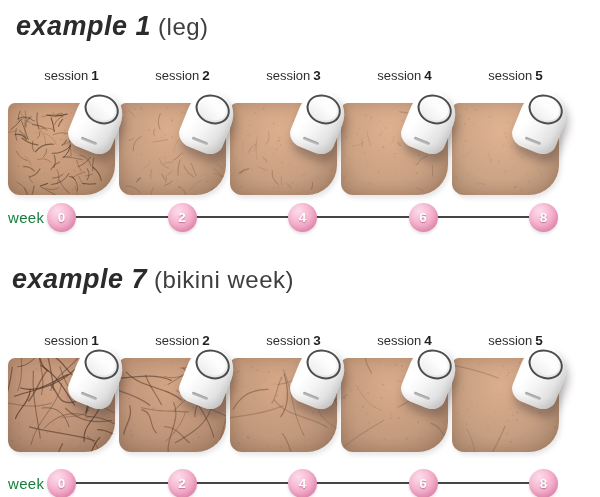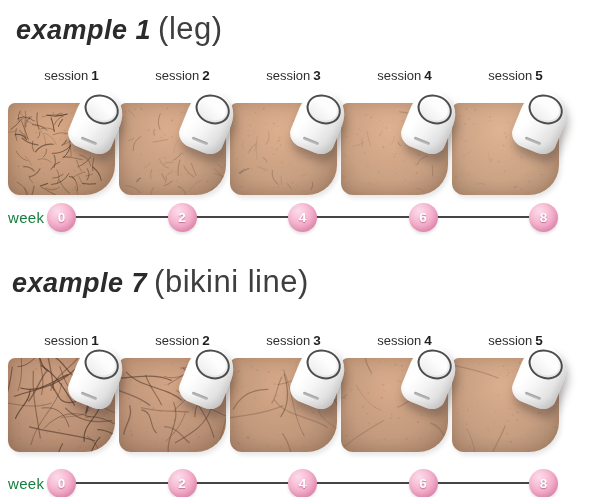--- a/index.html
+++ b/index.html
@@ -9,21 +9,21 @@
     font-family:"Liberation Sans","DejaVu Sans",sans-serif;
   }
   .example{position:absolute;left:0;width:600px;}
   .ex-0{top:0;height:248px;}
   .ex-1{top:253px;height:244px;}
 
   .ex-title{position:absolute;left:16px;margin:0;white-space:nowrap;}
   .ex-0 .ex-title{top:11px;}
   .ex-1 .ex-title{top:11px;left:12px;}
   .t-bold{font-size:27px;font-weight:bold;color:#2b2b2b;letter-spacing:.5px;font-style:italic;}
-  .t-light{font-size:31px;font-weight:normal;color:#3e3e3e;margin-left:7px;letter-spacing:.5px;}
+  .t-light{font-size:24px;font-weight:normal;color:#3e3e3e;margin-left:7px;letter-spacing:.5px;}
 
   .tiles{position:absolute;left:8px;top:0;width:584px;display:flex;gap:4px;}
   .ex-0 .tiles{top:68px;}
   .ex-1 .tiles{top:80px;}
   .tile-col{position:relative;width:107px;}
   .session-label{
     width:107px;text-align:center;transform:translateX(10px);
     font-size:13px;color:#2e2e2e;height:16px;line-height:16px;white-space:nowrap;
   }
   .session-label b{font-size:13.5px;margin-left:3px;color:#1f1f1f;}
@@ -599,21 +599,21 @@
         <span>6</span>
       </div>
 
   <div class="week-dot" style="left: 529px;">
         <span>8</span>
       </div>
 </div>
 </section>
 
 <section class="example ex-1">
-  <h2 class="ex-title"><span class="t-bold">example 7</span><span class="t-light">(bikini line)</span></h2>
+  <h2 class="ex-title"><span class="t-bold">example 7</span><span class="t-light">(bikini week)</span></h2>
   <div class="tiles">
   <div class="tile-col">
     <div class="session-label"><span class="s-word">session</span><b class="s-num">1</b></div>
     <div class="skin-tile" style="background: radial-gradient(at 45% 30%, rgb(206, 160, 130) 0%, rgb(187, 145, 118) 55%, rgb(153, 119, 97) 100%);">
       <svg class="hair-svg" viewBox="0 0 107 92" preserveAspectRatio="none">
             <circle cx="10.9" cy="64.2" r="0.86" fill="#8a6547" opacity="0.16"></circle>
             <circle cx="23.8" cy="29.3" r="0.42" fill="#8a6547" opacity="0.13"></circle>
             <circle cx="45.5" cy="23.2" r="1.03" fill="#8a6547" opacity="0.20"></circle>
             <circle cx="28.5" cy="10.5" r="1.03" fill="#8a6547" opacity="0.23"></circle>
             <circle cx="55.3" cy="5.2" r="0.65" fill="#8a6547" opacity="0.16"></circle>

